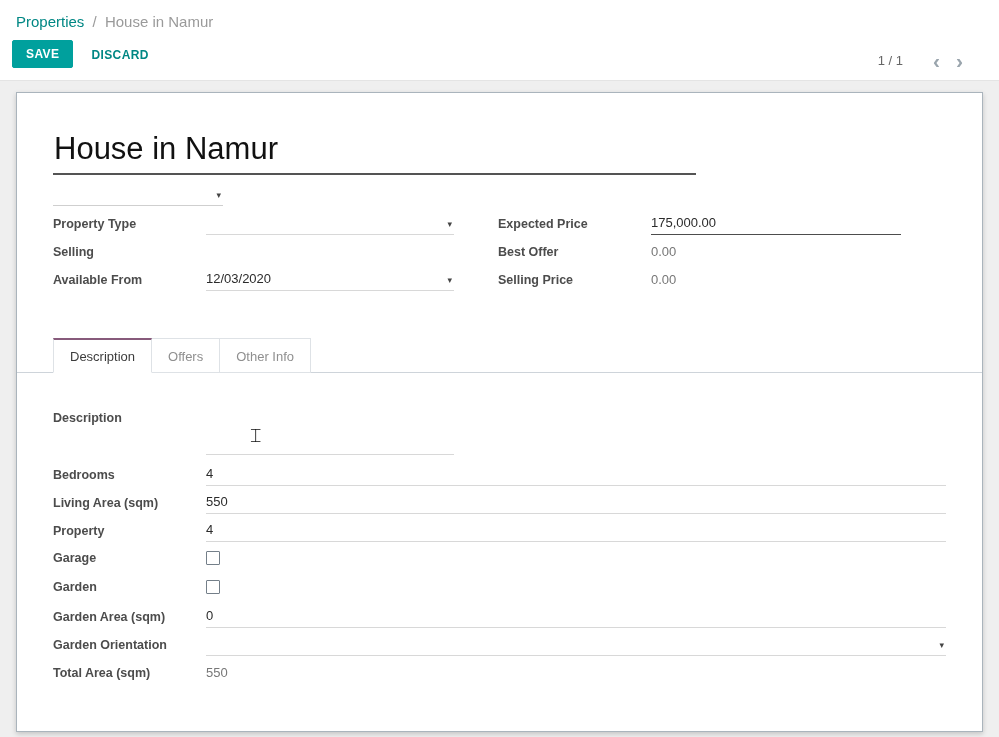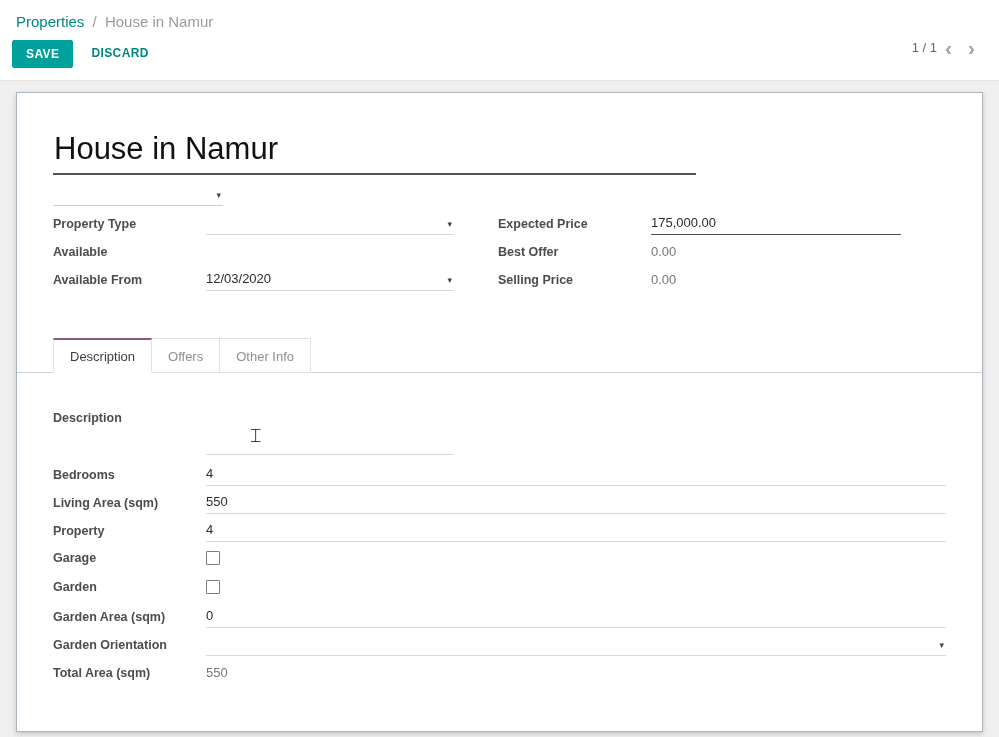--- a/index.html
+++ b/index.html
@@ -11,34 +11,34 @@
     overflow: hidden;
   }
 
   
   .control-panel { background: #ffffff; padding: 0 0 12px 0; border-bottom: 1px solid #e4e4e4; }
   .breadcrumb { font-size: 15px; padding: 13px 16px 10px 16px; }
   .breadcrumb .bc-parent { color: #008784; cursor: pointer; }
   .breadcrumb .bc-sep { color: #9a9a9a; padding: 0 4px; }
   .breadcrumb .bc-current { color: #9a9a9a; }
 
-  .button-row { display: flex; align-items: flex-start; padding: 0 16px 0 12px; }
+  .button-row { display: flex; align-items: flex-end; padding: 0 28px 0 12px; }
   .btn-save {
     background: #00A09D; color: #ffffff; border: 1px solid #00A09D;
     font-size: 12px; font-weight: bold; letter-spacing: .4px;
     padding: 6px 13px; border-radius: 2px; cursor: pointer;
     font-family: inherit;
   }
   .btn-discard {
     background: transparent; border: none; color: #008784;
     font-size: 12px; font-weight: bold; letter-spacing: .4px;
     padding: 6px 14px; margin-left: 4px; cursor: pointer; font-family: inherit;
   }
   .pager { margin-left: auto; display: flex; align-items: center; color: #666; font-size: 13px; }
-  .pager-counter { color: #666; }
+  .pager-counter { margin-right: 22px; color: #666; }
   .pager-btn {
     background: none; border: none; color: #9aa5ad; font-size: 21px; line-height: 14px;
     cursor: pointer; padding: 0 8px; font-family: inherit; font-weight: bold;
   }
 
   
   .sheet-wrap { padding: 11px 16px; }
   .sheet {
     background: #ffffff; border: 1px solid #aab4bc; min-height: 629px;
     box-shadow: 0 2px 5px rgba(0,0,0,.18);
@@ -156,21 +156,21 @@
 
         <div class="field-row">
           <div class="field-label">Property Type</div>
           <div class="field-value">
             <input value="" style="">
             <span class="caret">▾</span>
           </div>
         </div>
 
         <div class="field-row">
-          <div class="field-label">Available</div>
+          <div class="field-label">Selling</div>
         </div>
 
         <div class="field-row">
           <div class="field-label">Available From</div>
           <div class="field-value">
             <input value="12/03/2020" style="">
             <span class="caret">▾</span>
           </div>
         </div>
 

